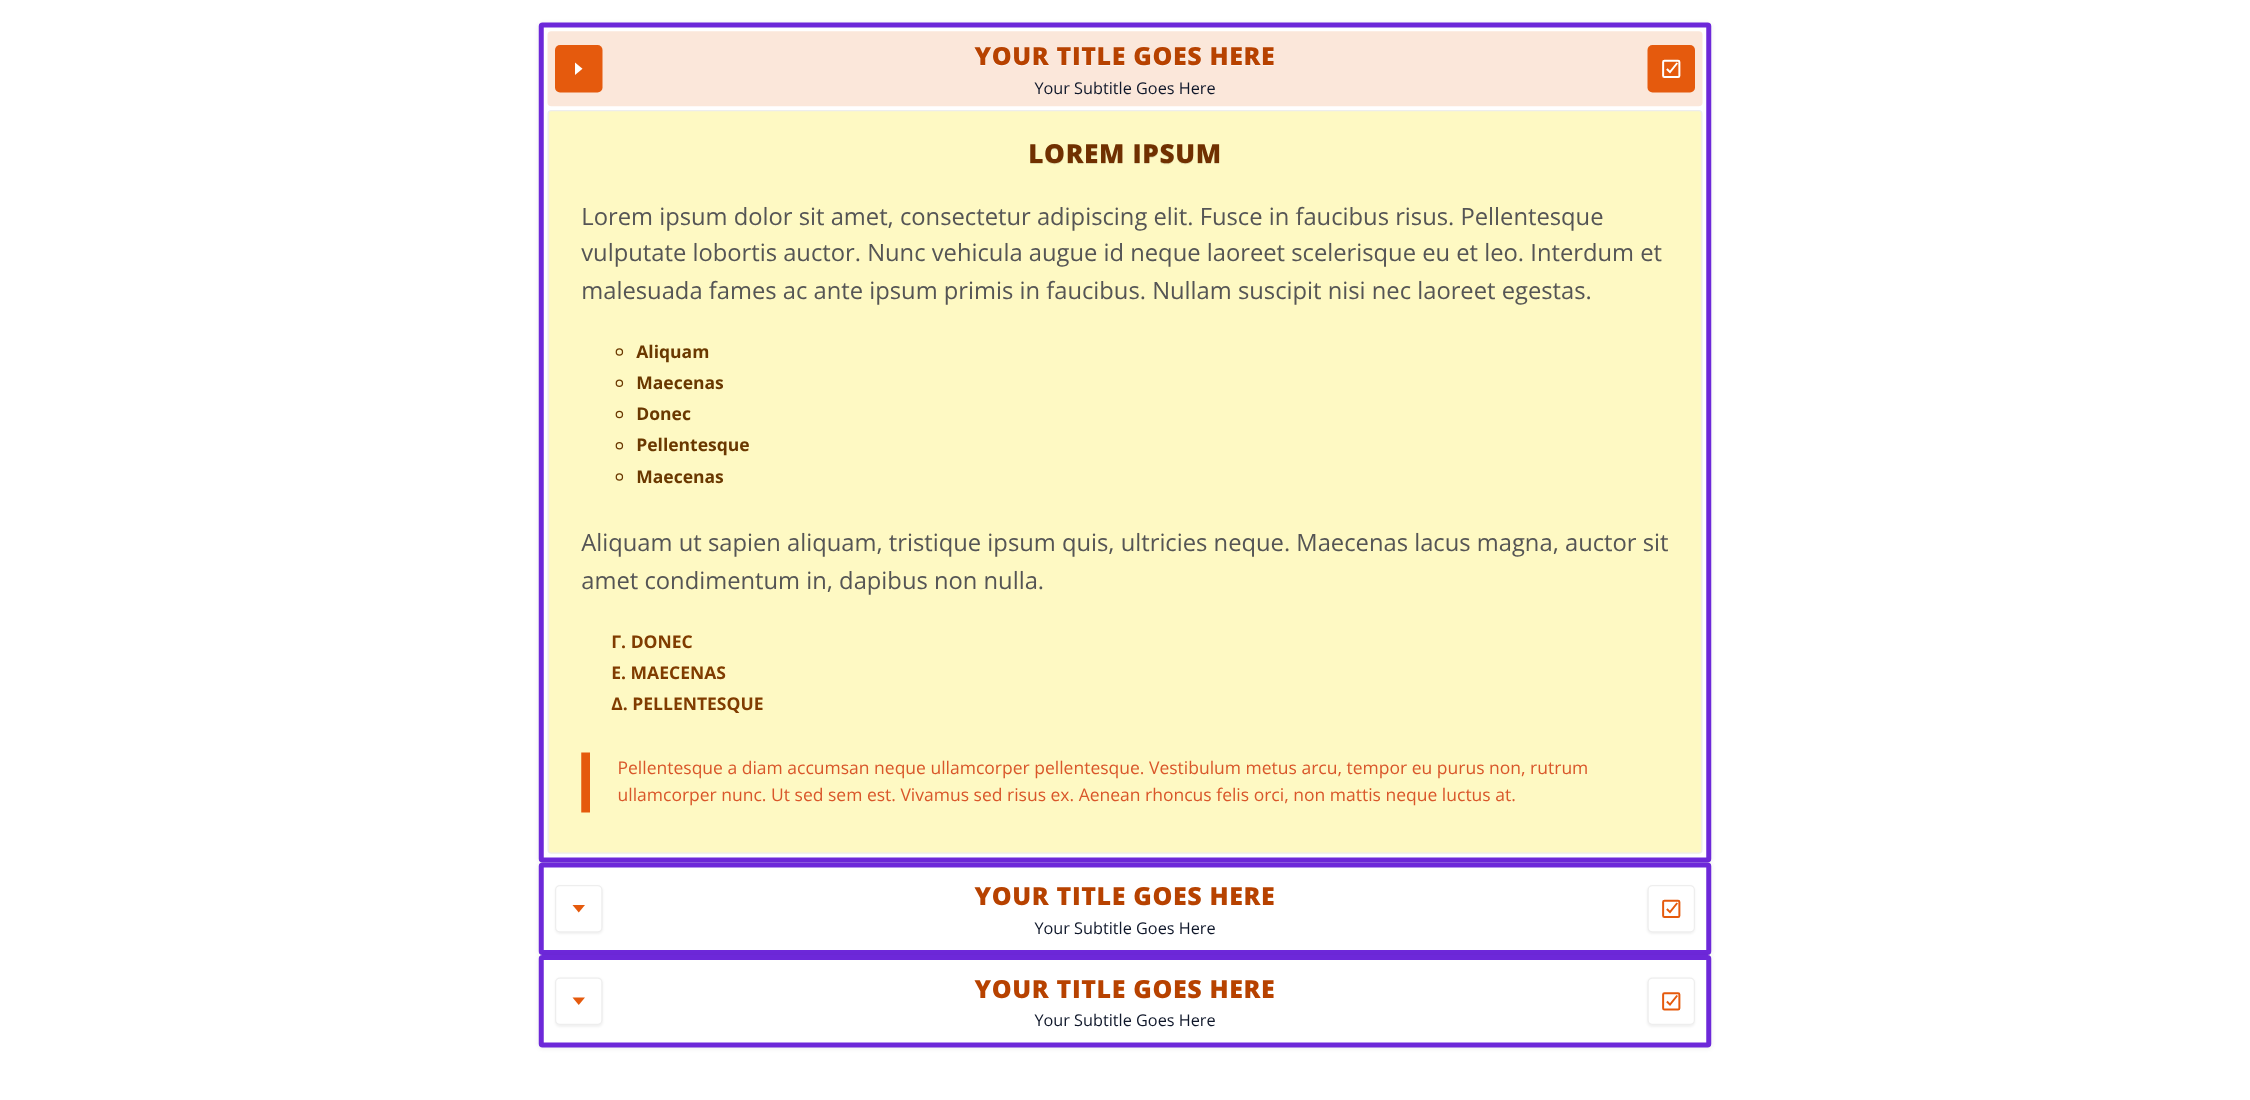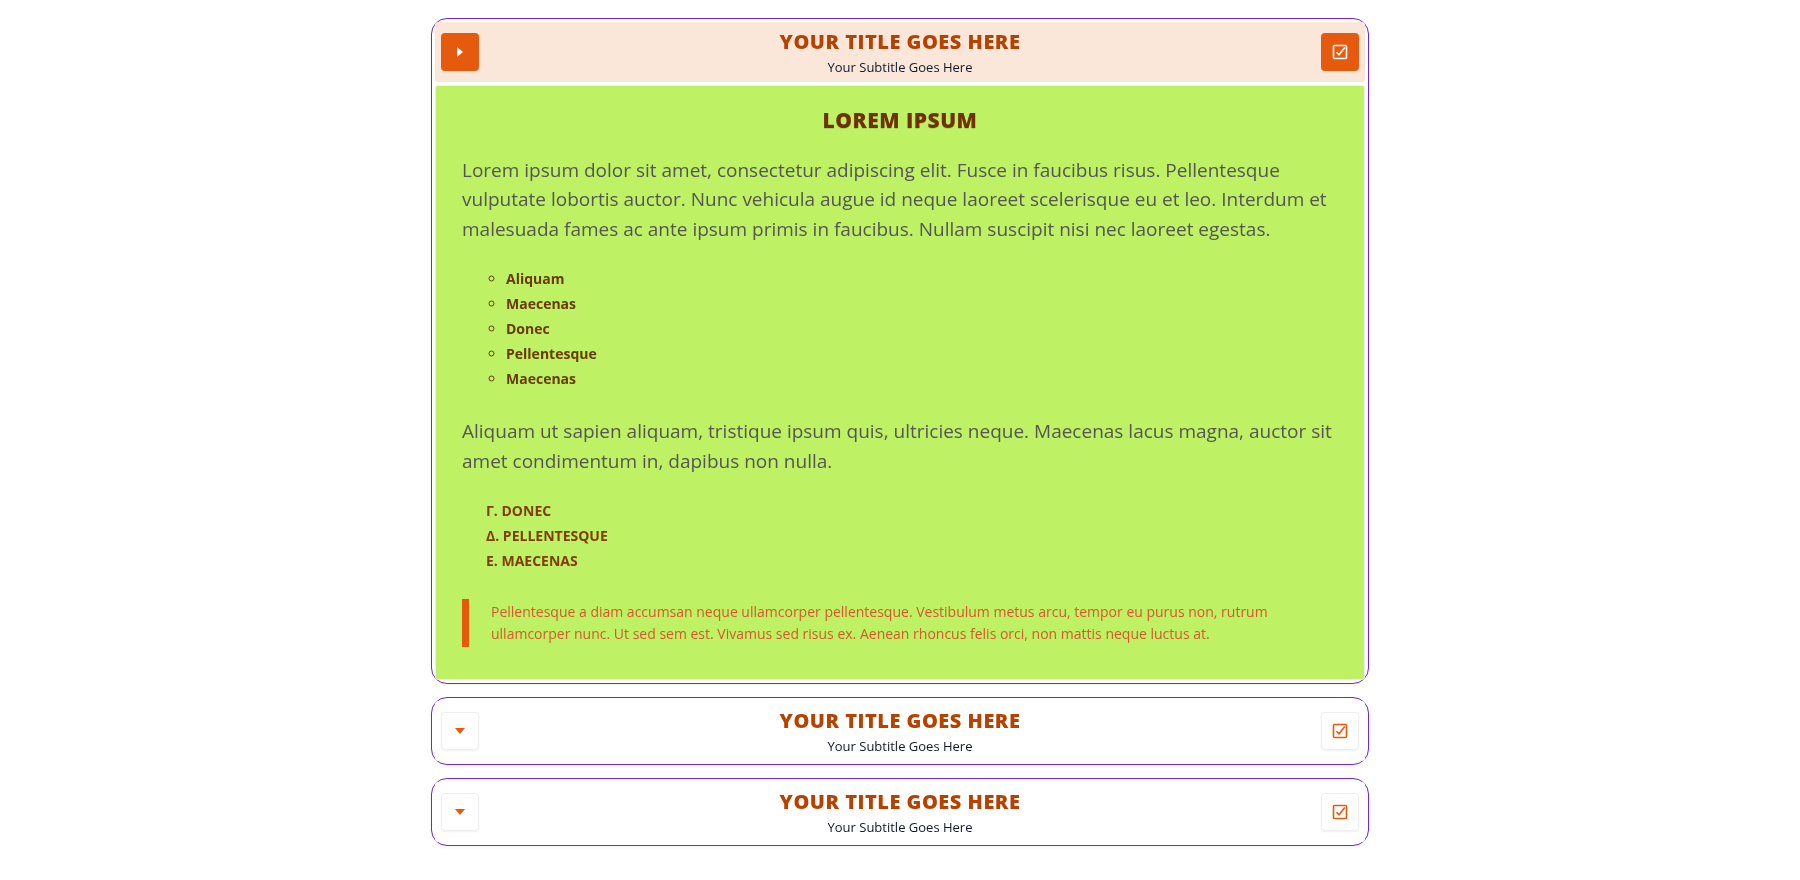--- a/index.html
+++ b/index.html
@@ -10,25 +10,25 @@
     body {
       font-family: "Open Sans", "Segoe UI", Tahoma, sans-serif;
       background: #ffffff;
       padding: 18px 0;
       display: flex;
       flex-direction: column;
       align-items: center;
     }
     .accordion-wrap {
       width: 938px;
-      border: 1px solid #6d28d9;
-      border-radius: 16px;
+      border: 4px solid #6d28d9;
+      border-radius: 3px;
       box-shadow: 0 1px 4px rgba(0,0,0,0.06);
       padding: 3px;
-      margin-bottom: 13px;
+      margin-bottom: 0;
       background: #ffffff;
     }
     .accordion-header {
       display: flex;
       align-items: center;
       justify-content: space-between;
       padding: 6px 6px;
       border-radius: 3px;
     }
     .accordion-header.expanded {
@@ -72,21 +72,21 @@
     .header-subtitle {
       font-size: 13px;
       color: #0f172a;
       margin-top: 3px;
     }
     .accordion-body {
       border: 1px solid #eeeeee;
       border-radius: 3px;
       margin-top: 3px;
       padding: 20px 26px 32px 26px;
-      background: #bef264;
+      background: #fef9c3;
     }
     .body-heading {
       text-align: center;
       font-size: 21px;
       font-weight: 800;
       letter-spacing: 0.5px;
       color: #703000;
       text-shadow: 0 1px 0 rgba(0,0,0,0.12);
       margin-bottom: 22px;
     }
@@ -168,22 +168,22 @@
       <li>Maecenas</li>
       <li>Donec</li>
       <li>Pellentesque</li>
       <li>Maecenas</li>
     </ul>
 
     <p class="body-para">Aliquam ut sapien aliquam, tristique ipsum quis, ultricies neque. Maecenas lacus magna, auctor sit amet condimentum in, dapibus non nulla.</p>
 
     <ol class="body-list">
       <li><span>γ.</span> <span>DONEC</span></li>
+      <li><span>ε.</span> <span>MAECENAS</span></li>
       <li><span>δ.</span> <span>PELLENTESQUE</span></li>
-      <li><span>ε.</span> <span>MAECENAS</span></li>
     </ol>
 
     <div class="body-quote">Pellentesque a diam accumsan neque ullamcorper pellentesque. Vestibulum metus arcu, tempor eu purus non, rutrum ullamcorper nunc. Ut sed sem est. Vivamus sed risus ex. Aenean rhoncus felis orci, non mattis neque luctus at.</div>
   </div>
 </div>
 
 <div class="accordion-wrap">
   <div class="accordion-header collapsed">
     <button class="header-btn outlined">
       <span>

